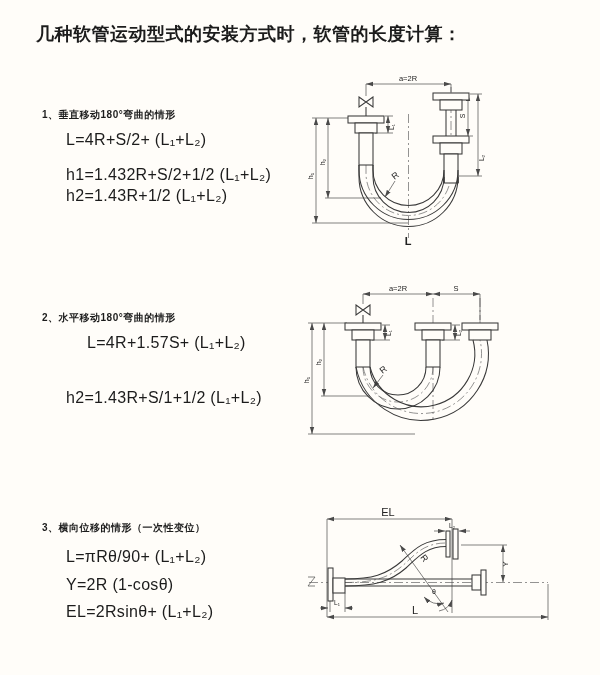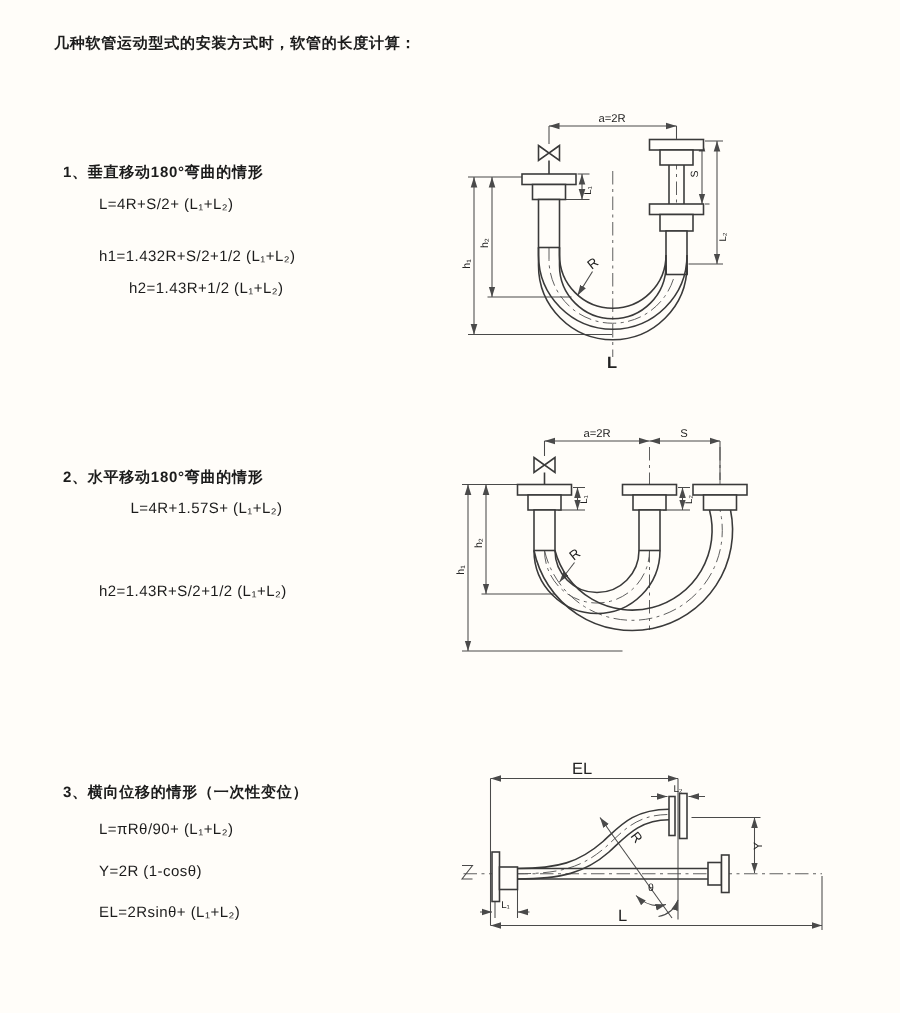--- a/index.html
+++ b/index.html
@@ -7,32 +7,32 @@
     width:600px;height:675px;
     background:#fffdf9;
     font-family:"Liberation Sans","DejaVu Sans",sans-serif;
     color:#1c1c1c;
     position:relative;
     overflow:hidden;
   }
   .page{position:absolute;inset:0;}
   .doc-title{
     position:absolute;left:36px;top:22px;
-    font-size:10px;font-weight:bold;letter-spacing:0.5px;
+    font-size:18px;font-weight:bold;letter-spacing:0.5px;
   }
   .sec-heading{
     position:absolute;left:42px;
     font-size:10px;font-weight:bold;letter-spacing:0.5px;
   }
   .formula{
     position:absolute;left:66px;
-    font-size:10px;font-weight:500;letter-spacing:0.3px;
+    font-size:16px;font-weight:500;letter-spacing:0.3px;
     white-space:nowrap;
   }
-  #h1{top:108px;} #f11{top:131px;} #f12{top:166px;} #f13{top:187px;margin-left:20px;}
+  #h1{top:108px;} #f11{top:131px;} #f12{top:166px;} #f13{top:187px;}
   #h2{top:311px;} #f21{top:334px;margin-left:21px;} #f22{top:361px;} #f23{top:389px;}
   #h3{top:521px;} #f31{top:548px;} #f32{top:576px;} #f33{top:603px;}
   svg{position:absolute;}
   #svg1{left:296px;top:66px;}
   #svg2{left:295px;top:272px;}
   #svg3{left:300px;top:505px;}
   svg text{fill:#222;font-family:"Liberation Sans","DejaVu Sans",sans-serif;}
   .g-main{stroke:#3a3a3a;stroke-width:1.05;fill:none;}
   .g-main rect{fill:#fffdf9;}
   .g-dim{stroke:#4a4a4a;stroke-width:0.7;fill:none;}
@@ -46,21 +46,21 @@
 
   <div class="doc-title">几种软管运动型式的安装方式时，软管的长度计算：</div>
 
   <div id="h1" class="sec-heading">1、垂直移动180°弯曲的情形</div>
   <div id="f11" class="formula">L=4R+S/2+ (L₁+L₂)</div>
   <div id="f12" class="formula">h1=1.432R+S/2+1/2 (L₁+L₂)</div>
   <div id="f13" class="formula">h2=1.43R+1/2 (L₁+L₂)</div>
 
   <div id="h2" class="sec-heading">2、水平移动180°弯曲的情形</div>
   <div id="f21" class="formula">L=4R+1.57S+ (L₁+L₂)</div>
-  <div id="f23" class="formula">h2=1.43R+S/2+1/2 (L₁+L₂)</div>
+  <div id="f23" class="formula">h2=1.43R+S/1+1/2 (L₁+L₂)</div>
 
   <div id="h3" class="sec-heading">3、横向位移的情形（一次性变位）</div>
   <div id="f31" class="formula">L=πRθ/90+ (L₁+L₂)</div>
   <div id="f32" class="formula">Y=2R (1-cosθ)</div>
   <div id="f33" class="formula">EL=2Rsinθ+ (L₁+L₂)</div>
 
   <svg id="svg1" width="215" height="198" viewBox="0 0 215 198">
     <defs>
       <marker id="ar1" markerWidth="8" markerHeight="6" refX="7" refY="2.5" orient="auto-start-reverse" markerUnits="userSpaceOnUse">
         <path d="M0,0.3 L7,2.5 L0,4.7 Z" fill="#4a4a4a" stroke="none"></path>

